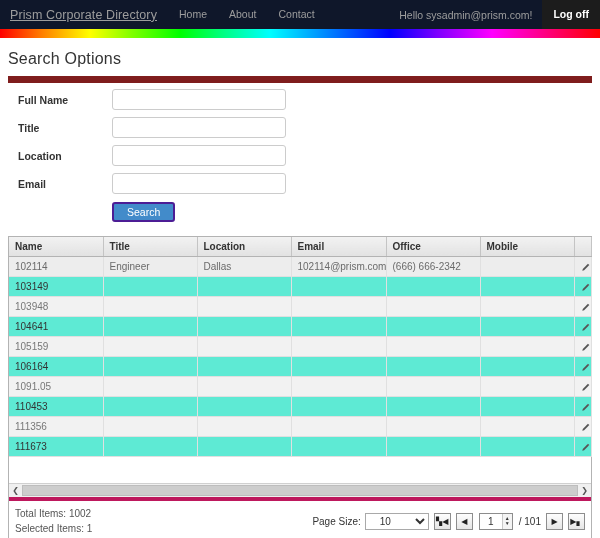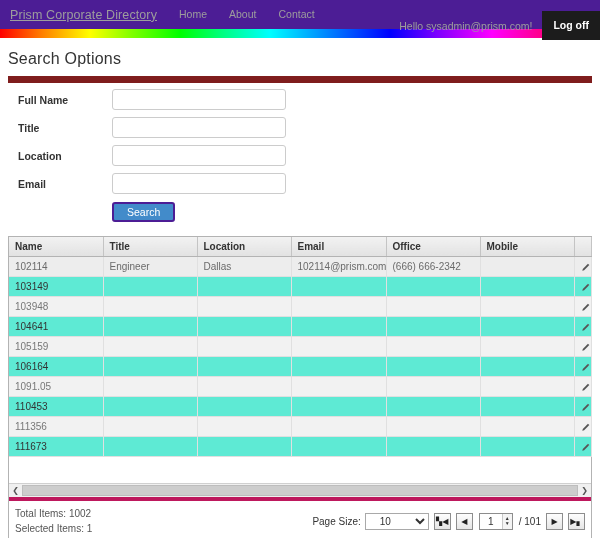--- a/index.html
+++ b/index.html
@@ -6,33 +6,33 @@
   html, body { margin:0; padding:0; }
   body {
     width:600px; height:538px; overflow:hidden;
     background:#ffffff;
     font-family:"Liberation Sans", sans-serif;
     font-size:11px; color:#333;
   }
 
   
   #navbar {
-    height:29px; background:#4c1d95; position:relative;
+    height:29px; background:#0f172a; position:relative;
     display:flex; align-items:center;
   }
   #brand {
     color:#9d9d9d; font-size:12.5px; padding:0 11px 0 10px;
     letter-spacing:.1px; white-space:nowrap;
   }
   .navlink {
     color:#9d9d9d; font-size:10.5px; padding:0 11px; white-space:nowrap;
     text-decoration:none; line-height:29px;
   }
   #nav-right {
-    position:absolute; right:0; top:11px; height:29px;
+    position:absolute; right:0; top:0; height:29px;
     display:flex; align-items:center;
   }
   #greeting { color:#9d9d9d; font-size:10.5px; padding-right:10px; white-space:nowrap; }
   #logoff {
     color:#ffffff; font-size:10.5px; font-weight:bold; text-decoration:none;
     line-height:29px; padding:0 11px; background:#1c1c1c; height:29px;
   }
   #rainbow {
     height:9px; width:100%;
     background:linear-gradient(to right,

